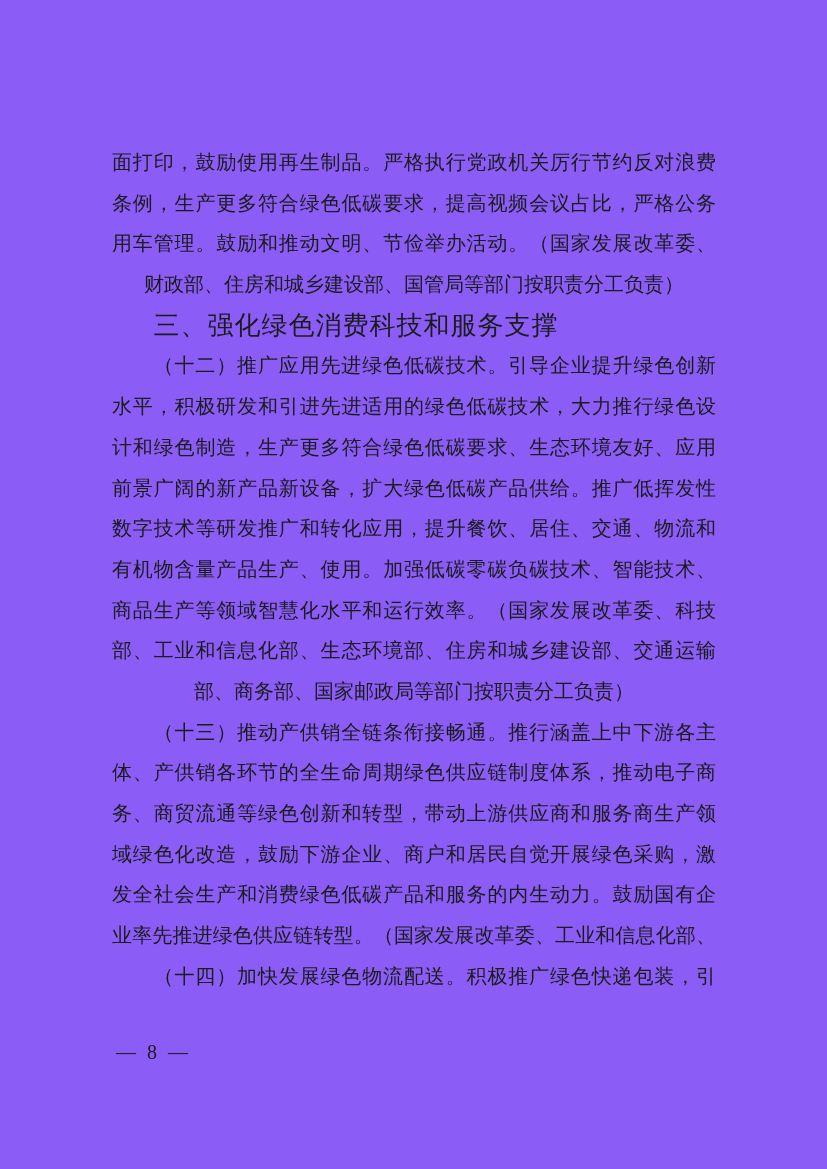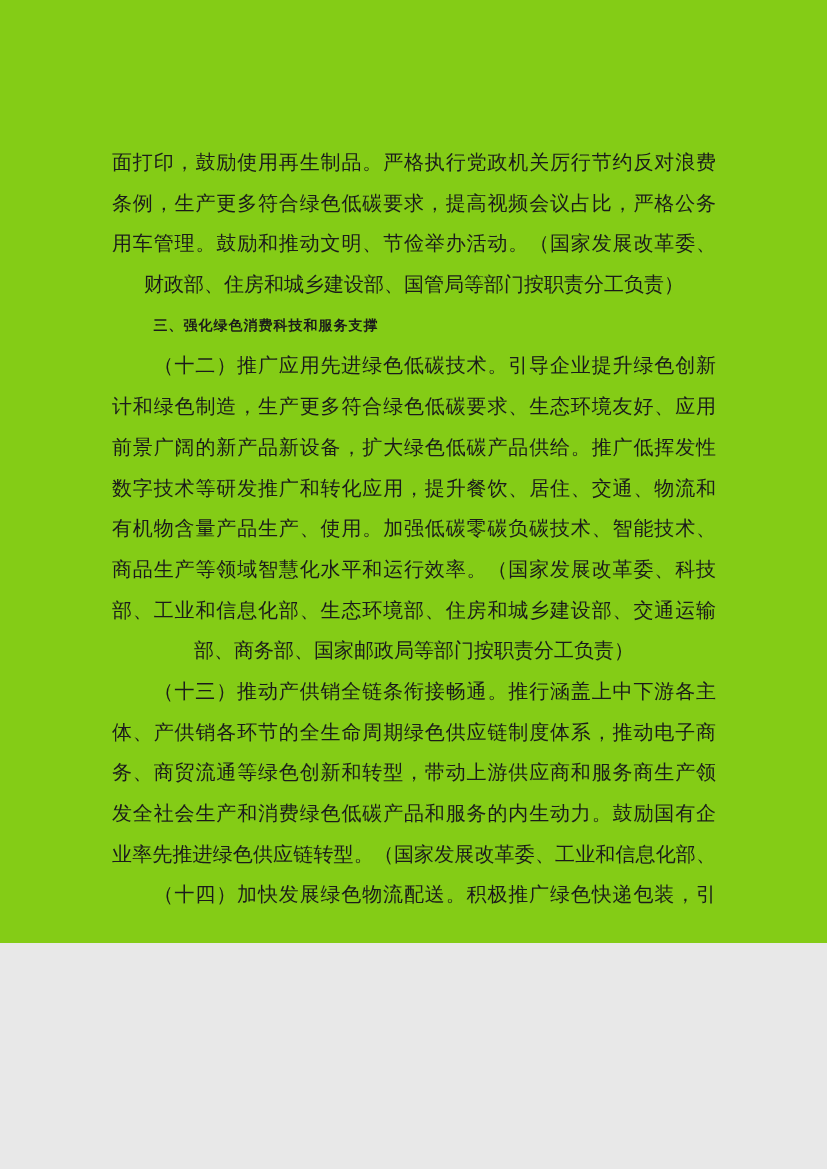--- a/index.html
+++ b/index.html
@@ -3,22 +3,22 @@
 <meta charset="utf-8">
 <style>
   html, body {
     margin: 0;
     padding: 0;
     background: #e8e8e8;
   }
   .page {
     position: relative;
     width: 827px;
-    height: 943px;
-    background: #84cc16;
+    height: 1169px;
+    background: #8b5cf6;
     overflow: hidden;
     font-family: "Liberation Serif", "DejaVu Serif", serif;
     color: #1b1b1b;
   }
   .text-block {
     position: absolute;
     left: 112px;
     top: 142px;
     width: 604px;
     font-size: 20px;
@@ -36,22 +36,22 @@
   
   .last {
     text-align: center;
   }
   
   .ind {
     text-indent: 41.6px;
   }
   .heading {
     font-family: "Liberation Sans", "DejaVu Sans", sans-serif;
-    font-weight: 700;
-    font-size: 14px;
+    font-weight: 400;
+    font-size: 26px;
     letter-spacing: 1px;
     text-indent: 41.6px;
     text-align: left;
   }
   .page-number {
     position: absolute;
     left: 116px;
     top: 1032px;
     font-size: 20px;
     line-height: 40px;
@@ -69,33 +69,35 @@
       <div class="line j">面打印，鼓励使用再生制品。严格执行党政机关厉行节约反对浪费</div>
       <div class="line j">条例，生产更多符合绿色低碳要求，提高视频会议占比，严格公务</div>
       <div class="line j">用车管理。鼓励和推动文明、节俭举办活动。（国家发展改革委、</div>
       <div class="line last">财政部、住房和城乡建设部、国管局等部门按职责分工负责）</div>
     </section>
 
     <div class="line heading">三、强化绿色消费科技和服务支撑</div>
 
     <section>
       <div class="line j ind">（十二）推广应用先进绿色低碳技术。引导企业提升绿色创新</div>
+      <div class="line j">水平，积极研发和引进先进适用的绿色低碳技术，大力推行绿色设</div>
       <div class="line j">计和绿色制造，生产更多符合绿色低碳要求、生态环境友好、应用</div>
       <div class="line j">前景广阔的新产品新设备，扩大绿色低碳产品供给。推广低挥发性</div>
       <div class="line j">数字技术等研发推广和转化应用，提升餐饮、居住、交通、物流和</div>
       <div class="line j">有机物含量产品生产、使用。加强低碳零碳负碳技术、智能技术、</div>
       <div class="line j">商品生产等领域智慧化水平和运行效率。（国家发展改革委、科技</div>
       <div class="line j">部、工业和信息化部、生态环境部、住房和城乡建设部、交通运输</div>
       <div class="line last">部、商务部、国家邮政局等部门按职责分工负责）</div>
     </section>
 
     <section>
       <div class="line j ind">（十三）推动产供销全链条衔接畅通。推行涵盖上中下游各主</div>
       <div class="line j">体、产供销各环节的全生命周期绿色供应链制度体系，推动电子商</div>
       <div class="line j">务、商贸流通等绿色创新和转型，带动上游供应商和服务商生产领</div>
+      <div class="line j">域绿色化改造，鼓励下游企业、商户和居民自觉开展绿色采购，激</div>
       <div class="line j">发全社会生产和消费绿色低碳产品和服务的内生动力。鼓励国有企</div>
       <div class="line j">业率先推进绿色供应链转型。（国家发展改革委、工业和信息化部、</div>
     </section>
 
     <section>
       <div class="line j ind">（十四）加快发展绿色物流配送。积极推广绿色快递包装，引</div>
     </section>
 
   </div>
 

